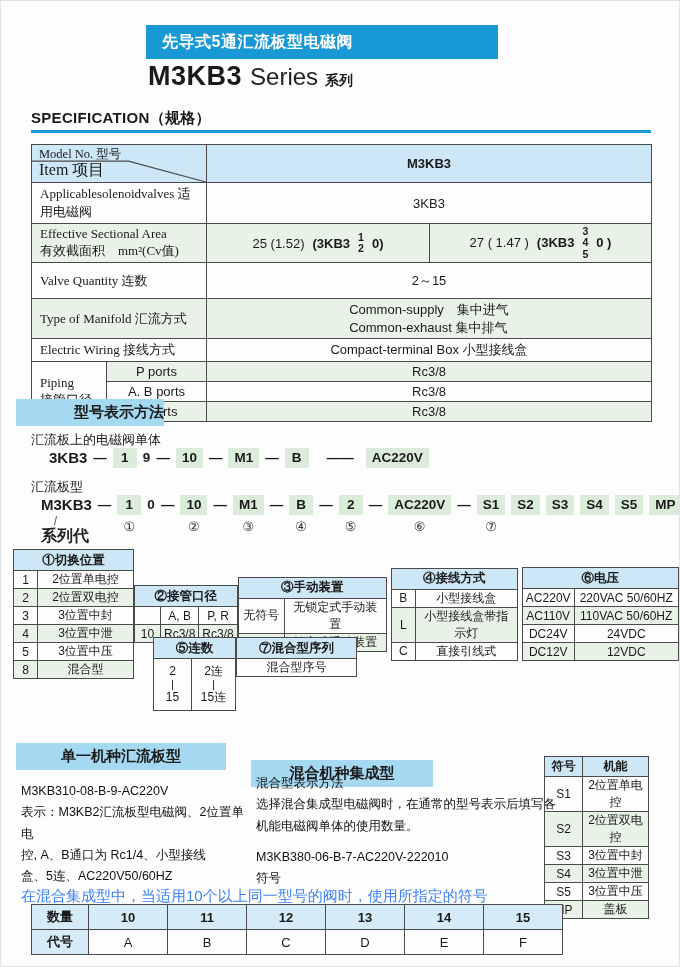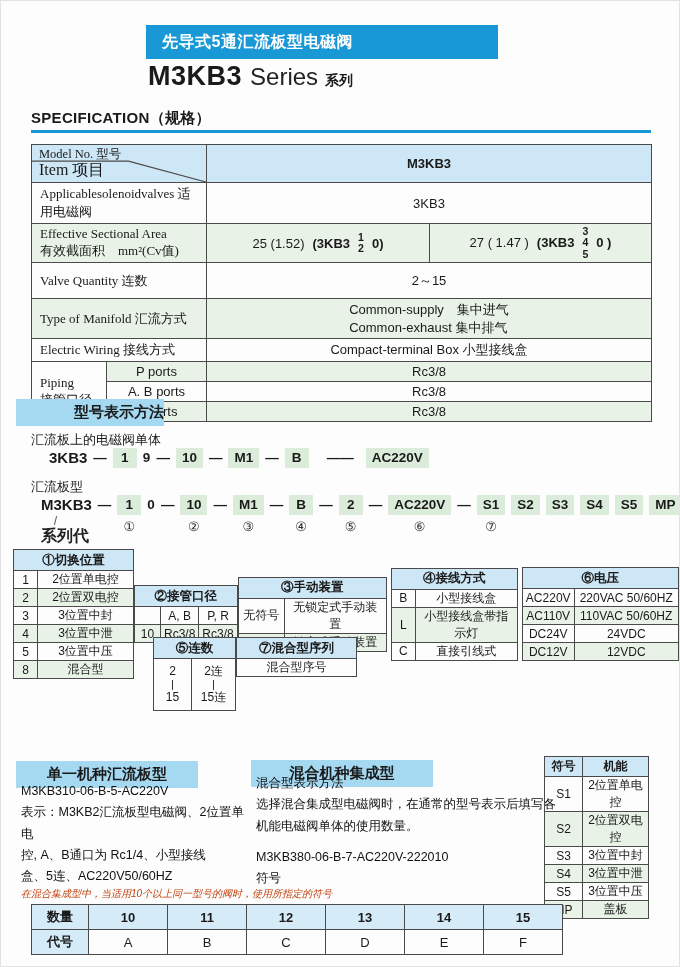--- a/index.html
+++ b/index.html
@@ -53,21 +53,21 @@
   .gap4{width:4px;}
   .ct57{position:absolute;left:152px;top:636px;display:flex;align-items:flex-start;}
   .rng{display:flex;flex-direction:column;align-items:center;line-height:1.1;padding:2px 0;}
   .rng .bar{width:1px;height:10px;background:#333;margin:1px 0;}
 
   
   .para{position:absolute;font-size:12.5px;line-height:1.7;color:#111;}
   .sym{position:absolute;left:543px;top:755px;}
   .sym td{border:1px solid #4a4a4a;font-size:12px;text-align:center;height:16px;padding:0 4px;}
   .sym .h{background:#cde7f6;font-weight:bold;height:19px;}
-  .note{position:absolute;left:20px;top:886px;font-size:10px;color:#c2410c;font-style:italic;}
+  .note{position:absolute;left:20px;top:886px;font-size:15px;color:#3b82f6;}
   .qty{position:absolute;left:30px;top:903px;}
   .qty td{border:1px solid #4a4a4a;font-size:13px;text-align:center;height:24px;padding:0;}
   .qty .bl{background:#d6ebf8;font-weight:bold;}
   .qty .lb{background:#d6ebf8;font-weight:bold;}
 </style>
 </head>
 <body>
 
 <div class="page">
 
@@ -465,25 +465,25 @@
           <tr>
             <td class="h">⑦混合型序列</td>
           </tr>
       <tr>
             <td>混合型序号</td>
           </tr>
     </tbody>
       </table>
   </div>
 
-  <div class="sec-hd" style="left:15px;top:760px;width:182px;">单一机种汇流板型</div>
+  <div class="sec-hd" style="left:15px;top:742px;width:210px;">单一机种汇流板型</div>
   <div class="sec-hd" style="left:250px;top:742px;width:182px;margin-top:17px;">混合机种集成型</div>
 
   <div class="para" style="left:20px;top:780px;width:228px;">
-    <div>M3KB310-06-B-5-AC220V</div>
+    <div>M3KB310-08-B-9-AC220V</div>
     <div>表示：M3KB2汇流板型电磁阀、2位置单电</div>
     <div>控, A、B通口为 Rc1/4、小型接线</div>
     <div>盒、5连、AC220V50/60HZ</div>
   </div>
 
   <div class="para" style="left:255px;top:772px;width:300px;">
     <div>混合型表示方法</div>
     <div>选择混合集成型电磁阀时，在通常的型号表示后填写各</div>
     <div>机能电磁阀单体的使用数量。</div>
     <div style="height:10px;"></div>

